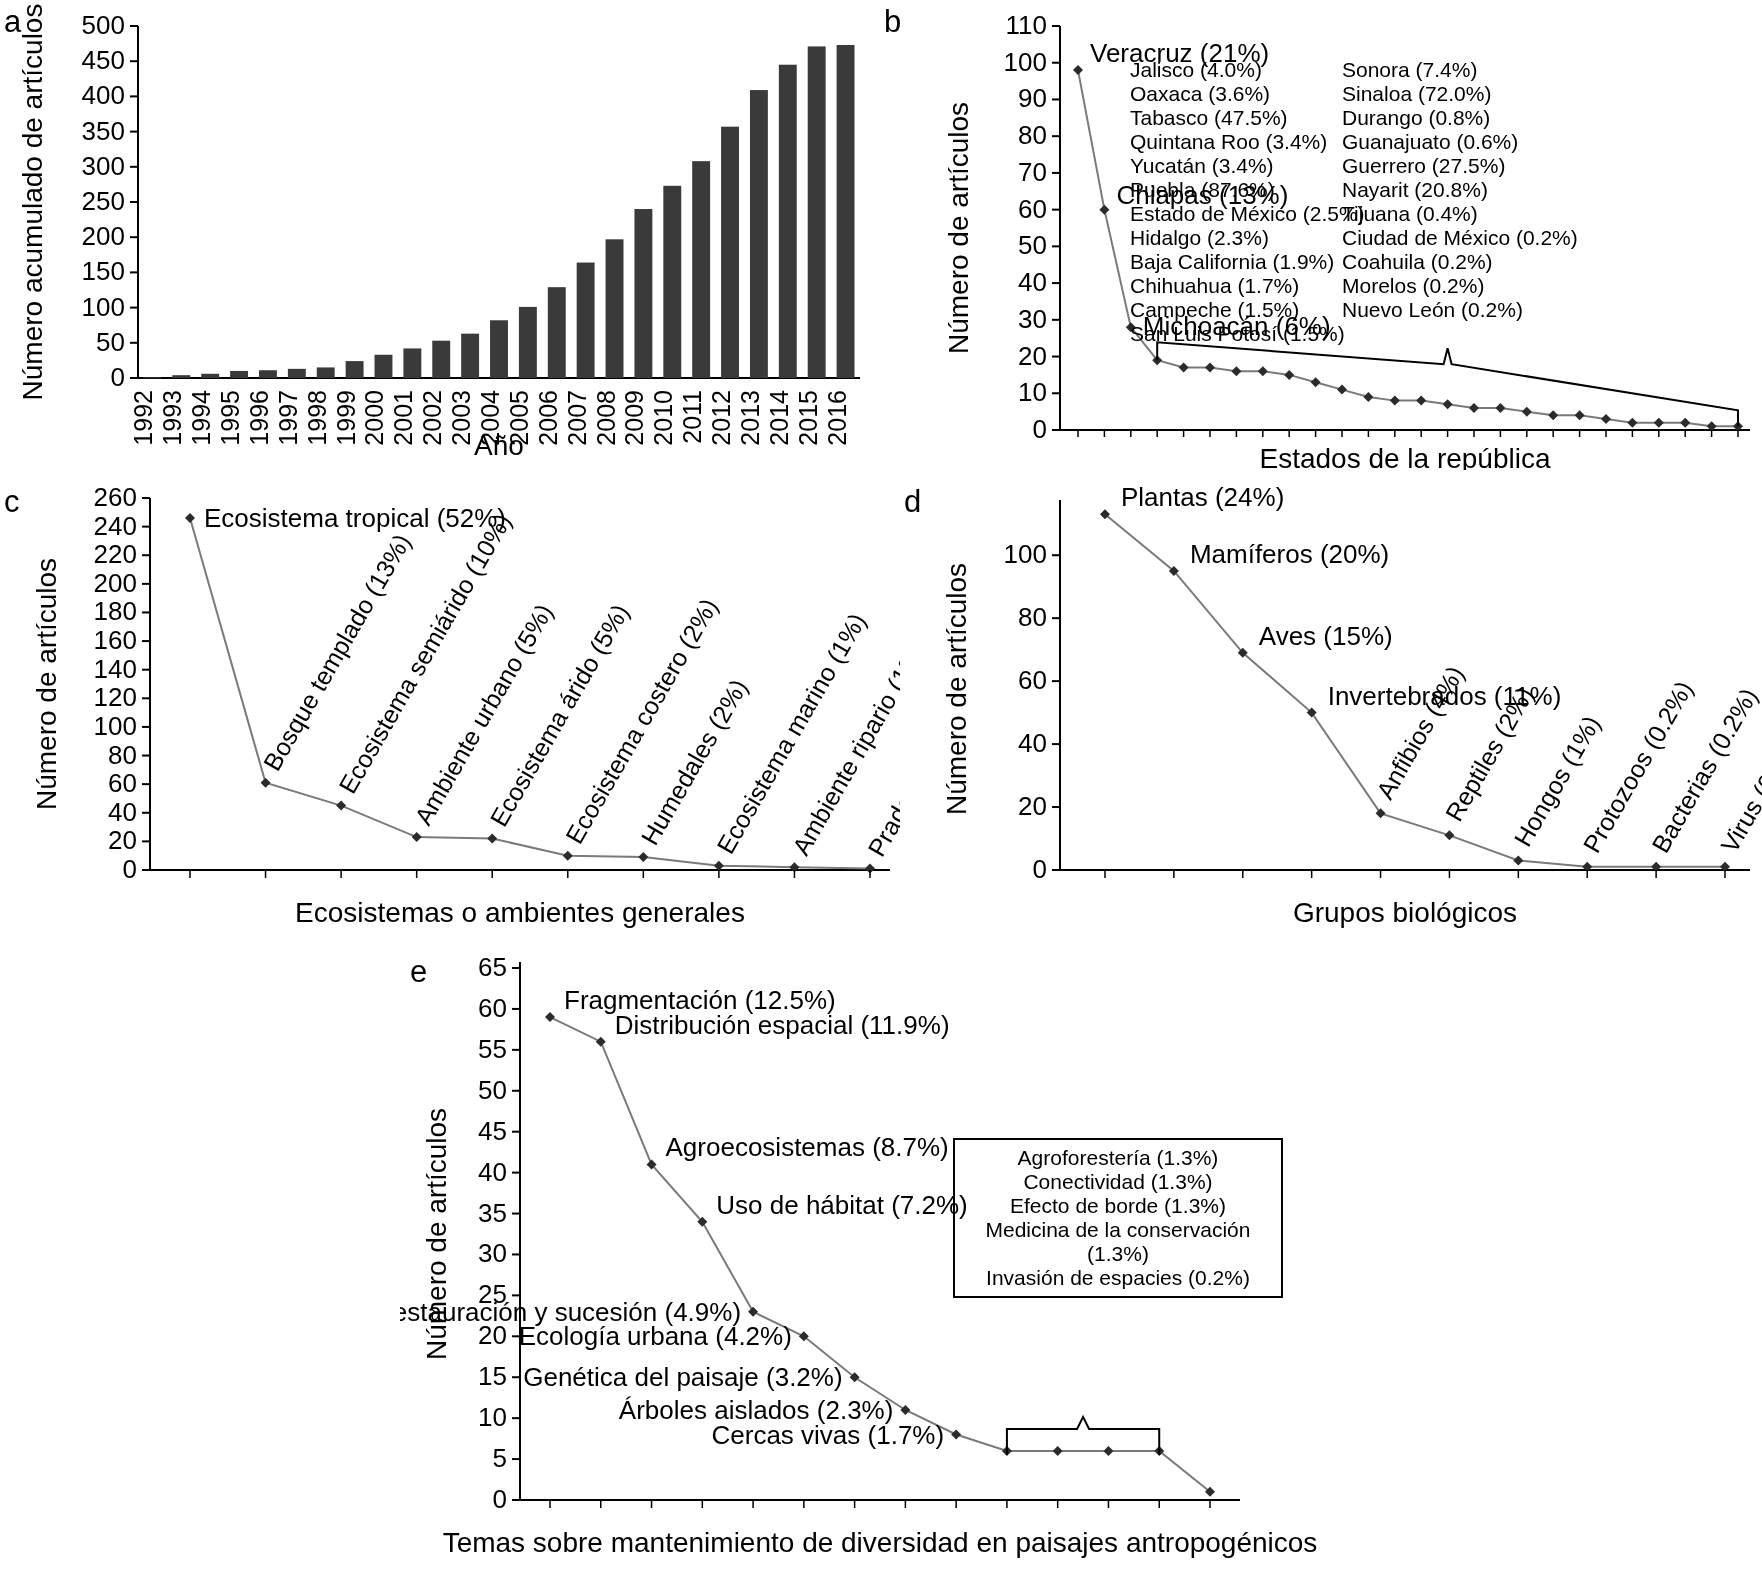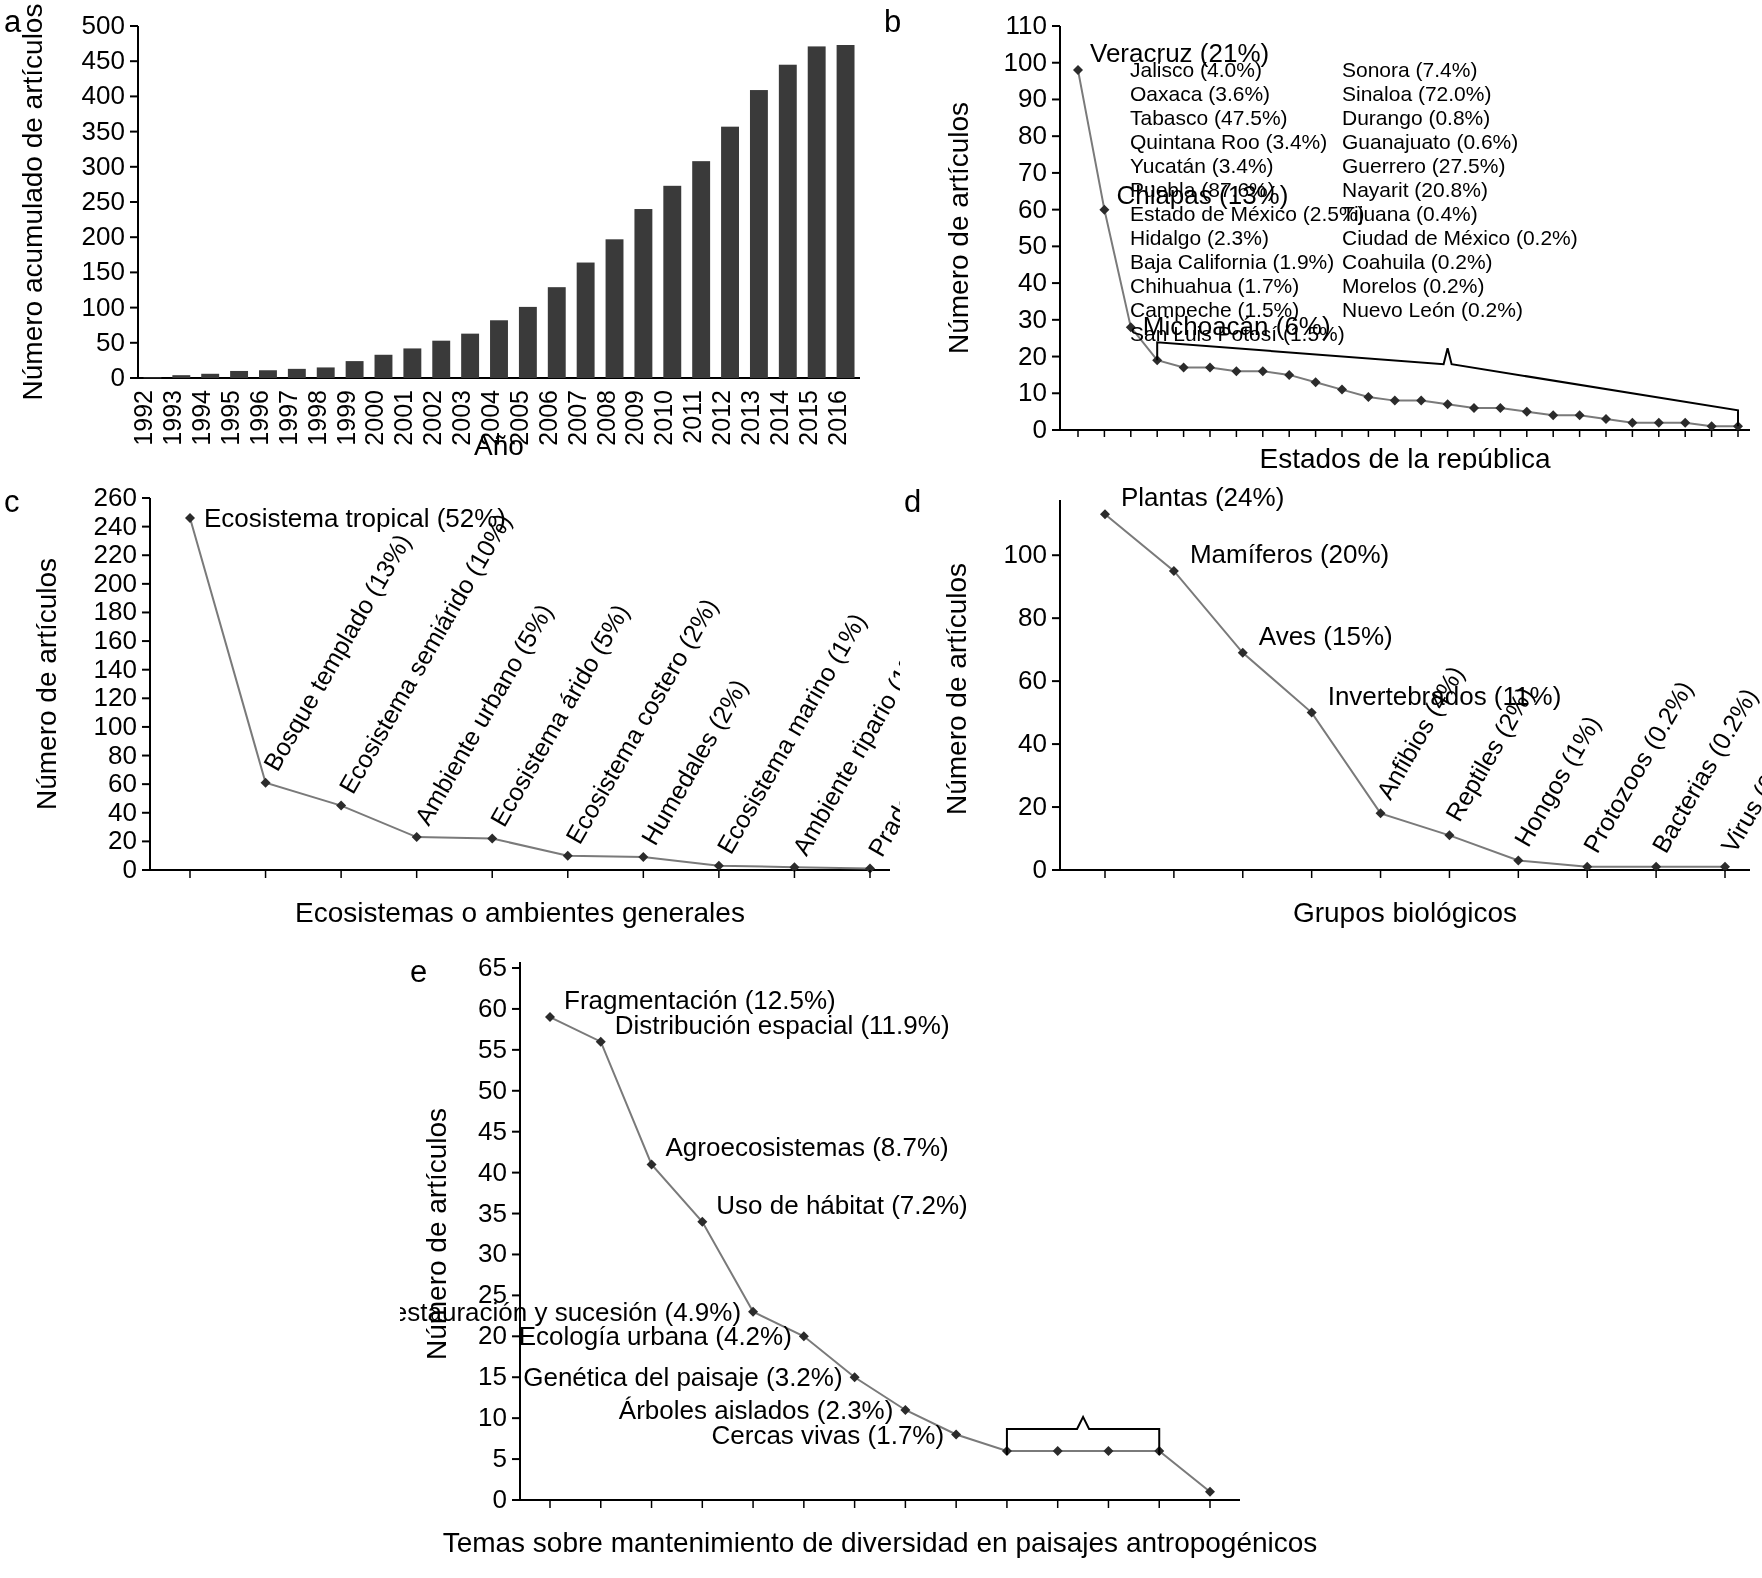--- a/index.html
+++ b/index.html
@@ -403,13 +403,20 @@
       <text x="316.30769230769226" y="273.7230769230769" font-size="26">Uso de hábitat (7.2%)</text>
       <text x="341.0769230769231" y="380.75384615384615" font-size="26" text-anchor="end">Restauración y sucesión (4.9%)</text>
       <text x="391.8461538461538" y="405.30769230769226" font-size="26" text-anchor="end">Ecología urbana (4.2%)</text>
       <text x="442.6153846153846" y="446.2307692307692" font-size="26" text-anchor="end">Genética del paisaje (3.2%)</text>
       <text x="493.38461538461536" y="478.96923076923076" font-size="26" text-anchor="end">Árboles aislados (2.3%)</text>
       <text x="544.1538461538462" y="503.5230769230769" font-size="26" text-anchor="end">Cercas vivas (1.7%)</text>
       <path d="M 606.9230769230769 514.8923076923077 L 606.9230769230769 488.89230769230767 L 677.0769230769231 488.89230769230767 L 683.0769230769231 476.89230769230767 L 689.0769230769231 488.89230769230767 L 759.2307692307692 488.89230769230767 L 759.2307692307692 514.8923076923077" fill="none" stroke="#000000" stroke-width="2"></path>
       <text x="480" y="612" font-size="28" text-anchor="middle">Temas sobre mantenimiento de diversidad en paisajes antropogénicos</text>
       <text x="0" y="0" font-size="28" text-anchor="middle" transform="translate(46,294) rotate(-90)">Número de artículos</text>
     </svg>
+  <div style="position:absolute;left:553px;top:198px;width:310px;border:2px solid #000;padding:6px 8px;text-align:center;">
+    <div class="leg">Agroforestería (1.3%)</div>
+    <div class="leg">Conectividad (1.3%)</div>
+    <div class="leg">Efecto de borde (1.3%)</div>
+    <div class="leg">Medicina de la conservación (1.3%)</div>
+    <div class="leg">Invasión de espacies (0.2%)</div>
+  </div>
 </div>
 
 </body></html>

